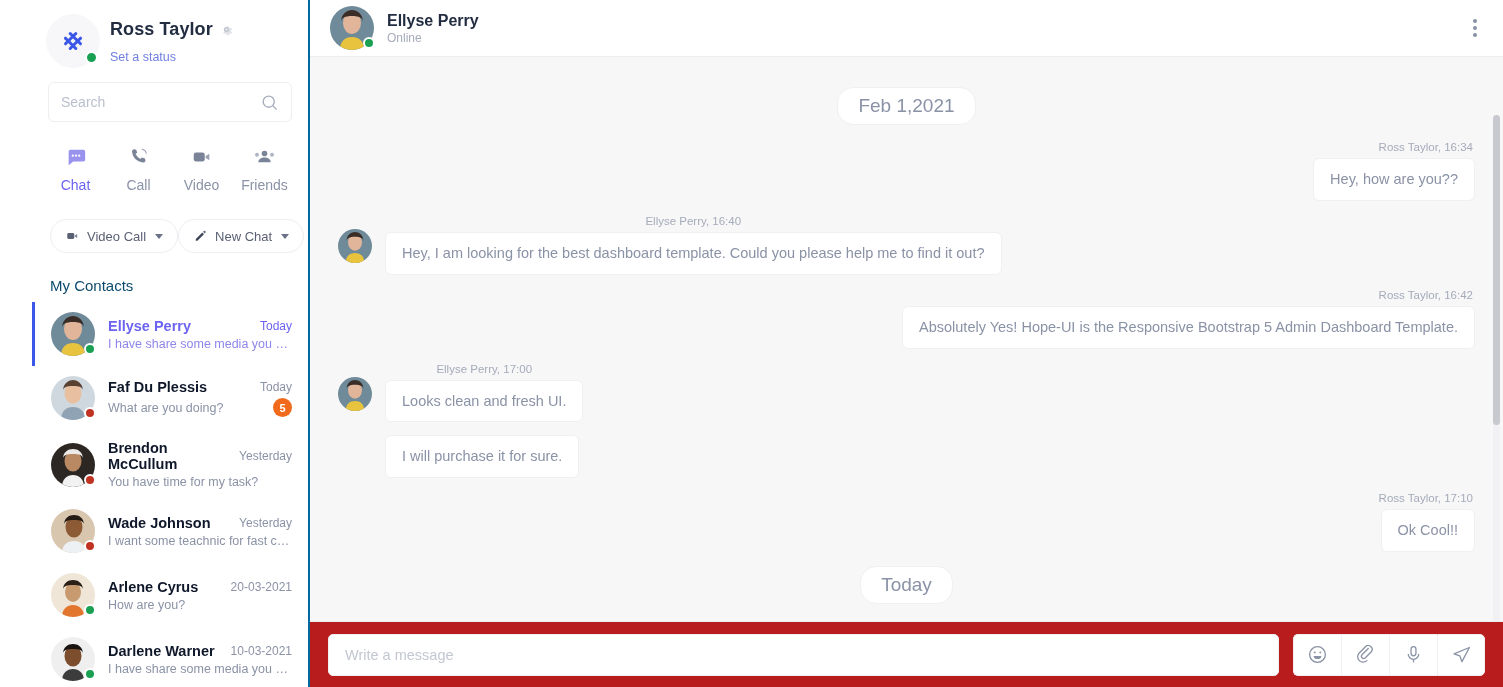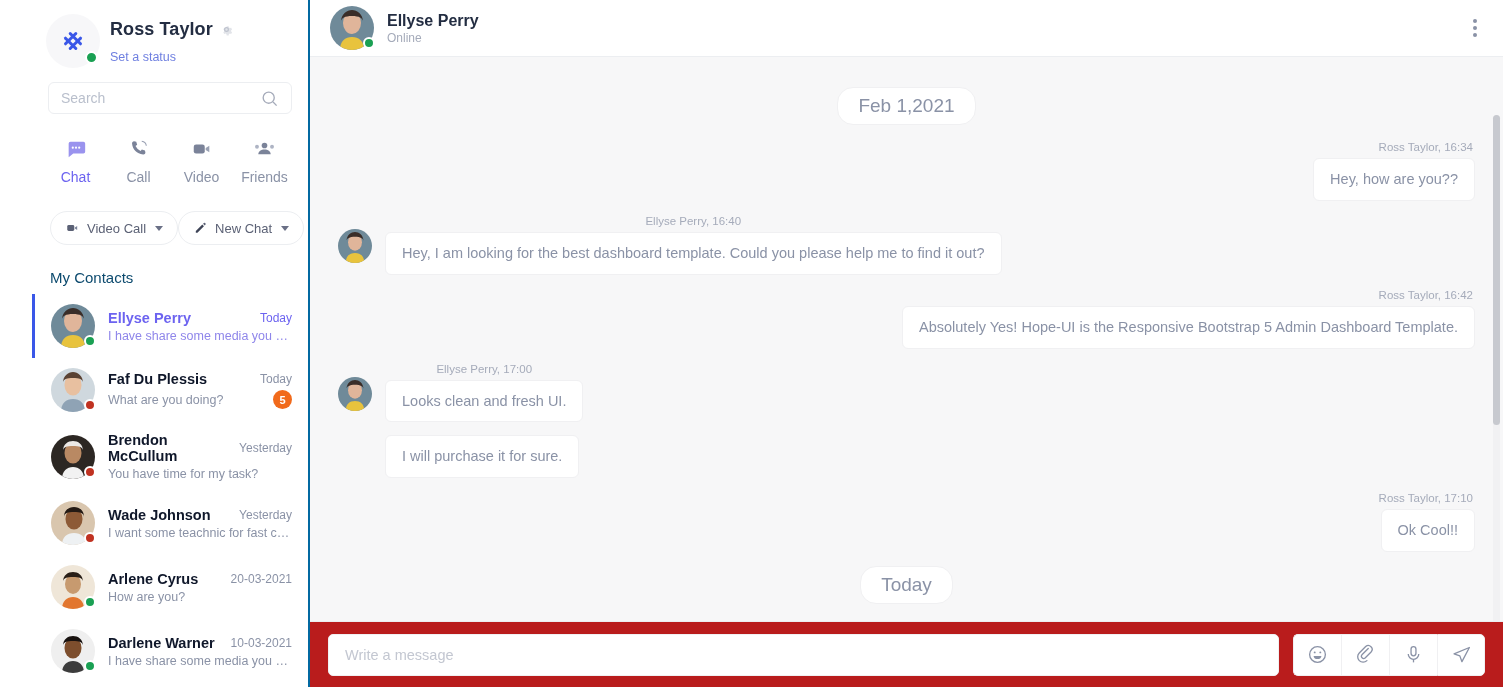--- a/index.html
+++ b/index.html
@@ -32,21 +32,21 @@
     background: #1aa053; border: 2px solid #fff;
   }
   .user-meta { margin-left: 10px; }
   .user-name-row { display: flex; align-items: center; gap: 6px; }
   .user-name { font-size: 18px; font-weight: bold; color: #232d42; letter-spacing: .1px; }
   .gear { width: 15px; height: 15px; opacity: .55; }
   .set-status { font-size: 12.5px; color: #6e7fe0; margin-top: 10px; }
 
   .search-wrap { padding: 4px 16px 0 16px; }
   .search-box {
-    height: 32px; border: 1px solid #eceef1; border-radius: 6px;
+    height: 40px; border: 1px solid #eceef1; border-radius: 6px;
     display: flex; align-items: center; padding: 0 12px; background: #fff;
   }
   .search-box input {
     flex: 1; border: none; outline: none; font-size: 14px;
     color: #8a92a6; font-family: "Liberation Sans", sans-serif; background: transparent;
   }
   .search-box input::placeholder { color: #b9bfcc; }
 
   .tabs { display: flex; padding: 22px 12px 4px 12px; }
   .tab { flex: 1; text-align: center; cursor: pointer; }

